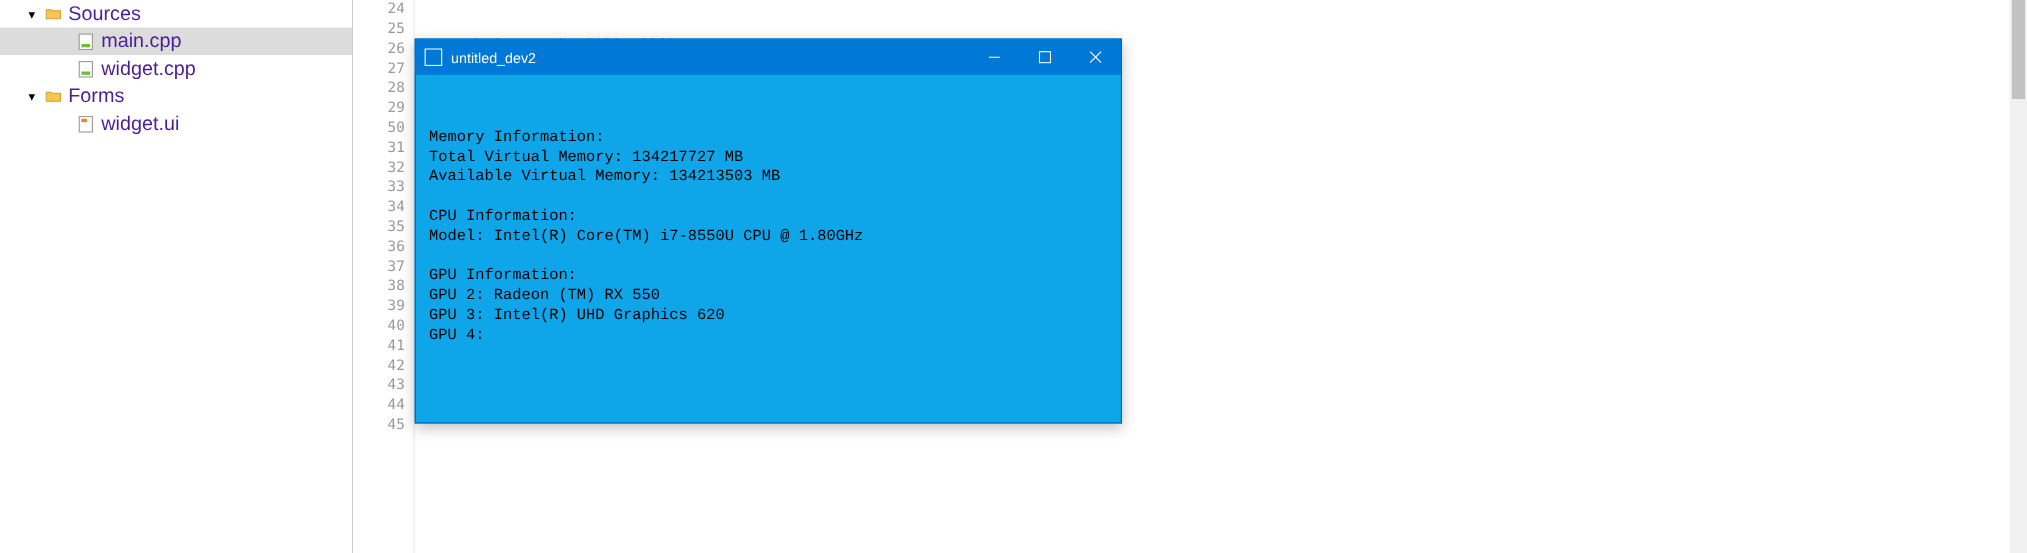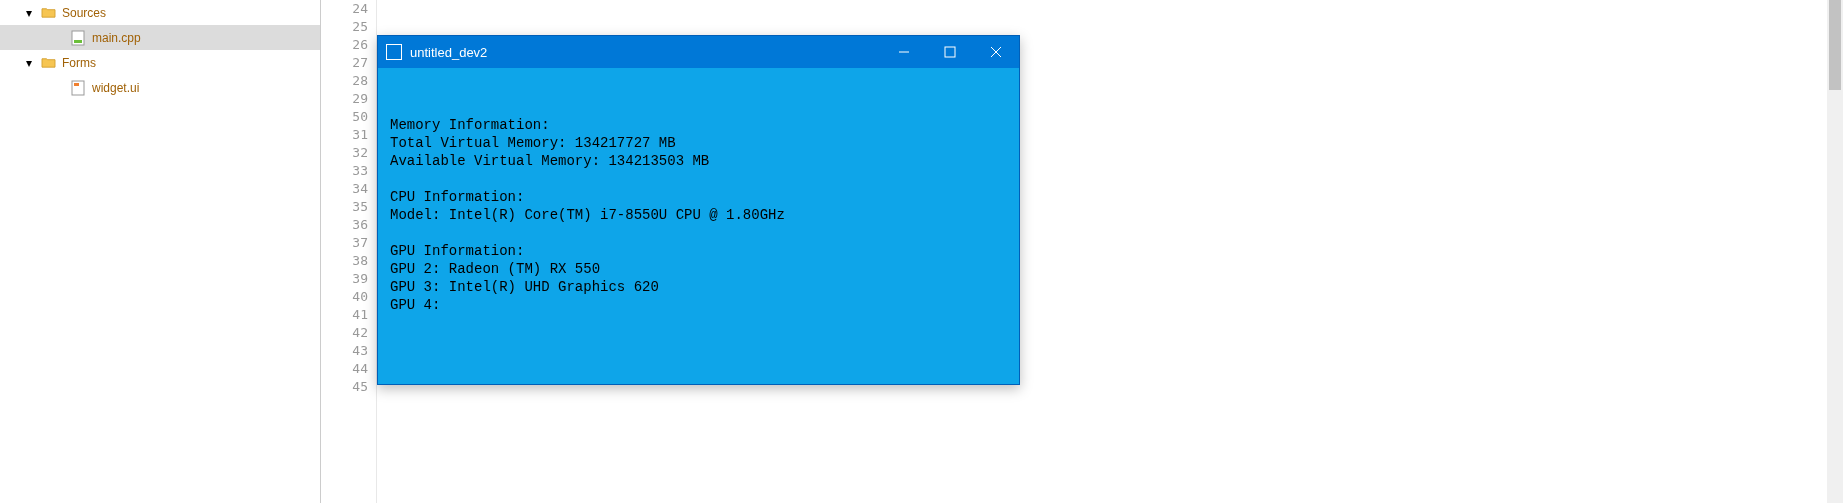--- a/index.html
+++ b/index.html
@@ -35,22 +35,22 @@
 }
 .tree-icon {
   width: 16px;
   height: 16px;
   margin-right: 6px;
   display: flex;
   align-items: center;
   justify-content: center;
 }
 .tree-label {
-  font-size: 12px;
-  color: #a16207;
+  font-size: 18px;
+  color: #4c1d95;
 }
 .tree-item.selected {
   background: #dcdcdc;
 }
 .tree-item.lv0 { padding-left: 22px; }
 .tree-item.lv1 { padding-left: 70px; }
 
 .folder-icon svg { width: 15px; height: 13px; }
 .file-icon svg { width: 14px; height: 16px; }
 
@@ -165,20 +165,29 @@
     <span class="tree-label">Sources</span>
   </div>
   <div class="tree-item lv1 selected">
     <span class="tree-icon file-icon">
       <svg viewBox="0 0 14 16">
           <rect x="1" y="1" width="12" height="14" fill="#fff" stroke="#999"></rect>
           <rect x="3" y="10" width="8" height="3" fill="#6bbf3a"></rect>
         </svg>
     </span>
     <span class="tree-label">main.cpp</span>
+  </div>
+  <div class="tree-item lv1">
+    <span class="tree-icon file-icon">
+      <svg viewBox="0 0 14 16">
+          <rect x="1" y="1" width="12" height="14" fill="#fff" stroke="#999"></rect>
+          <rect x="3" y="10" width="8" height="3" fill="#6bbf3a"></rect>
+        </svg>
+    </span>
+    <span class="tree-label">widget.cpp</span>
   </div>
   <div class="tree-item lv0">
     <span class="tree-chevron">▾</span>
     <span class="tree-icon folder-icon">
       <svg viewBox="0 0 16 14">
           <path d="M1 3 L6 3 L7 4 L15 4 L15 12 L1 12 Z" fill="#f6c552" stroke="#d4a030"></path>
         </svg>
     </span>
     <span class="tree-label">Forms</span>
   </div>

